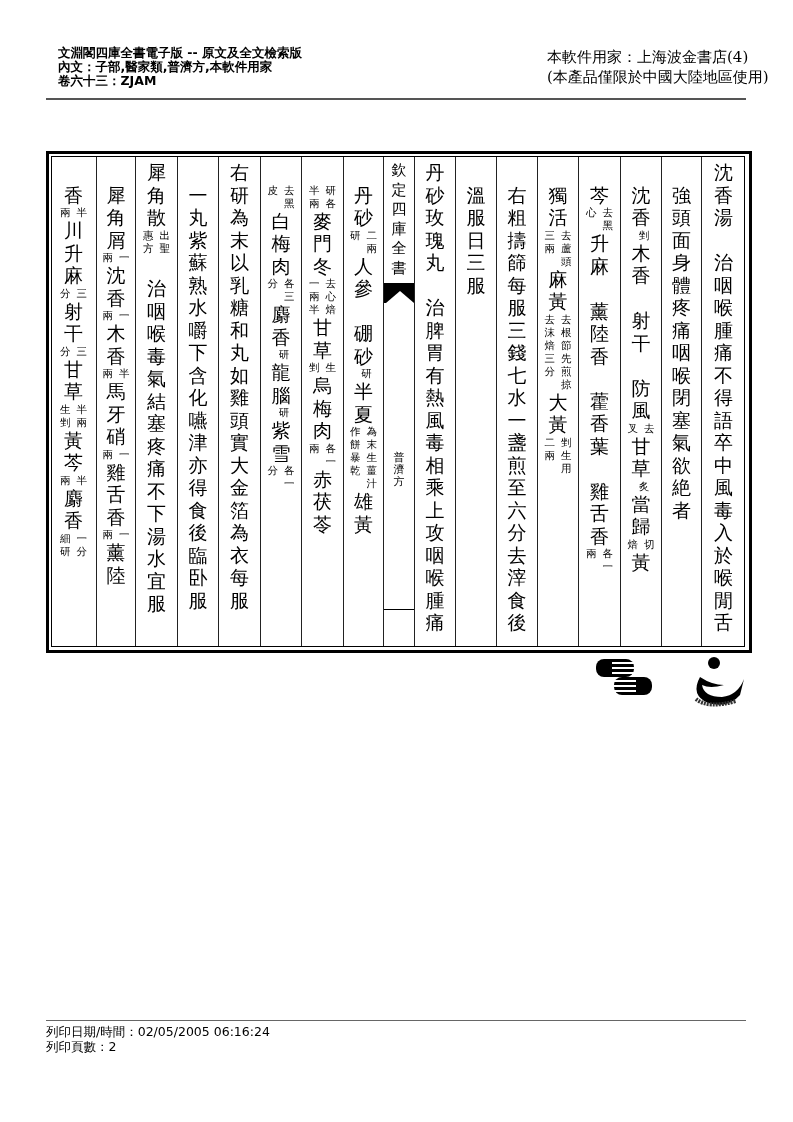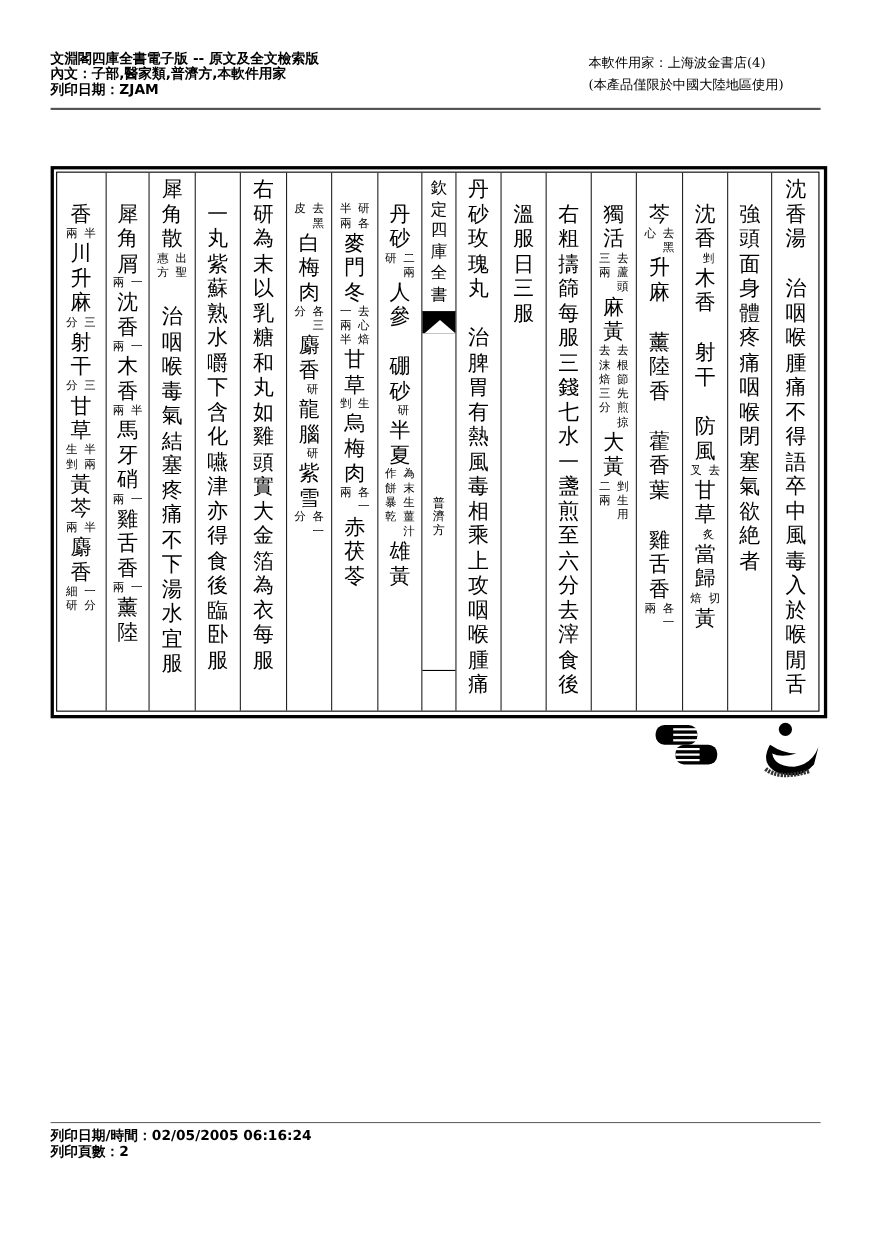--- a/index.html
+++ b/index.html
@@ -1,23 +1,23 @@
 <!DOCTYPE html>
 <html><head>
 <meta charset="utf-8">
 <style>
   html, body { margin:0; padding:0; background:#ffffff; }
   body { width:793px; height:1122px; position:relative; overflow:hidden; font-family:"DejaVu Sans", sans-serif; color:#000; }
-  .hdr { position:absolute; font-weight:bold; font-size:12.5px; line-height:14px; white-space:nowrap; }
+  .hdr { position:absolute; font-weight:bold; font-size:12.5px; line-height:14px; white-space:nowrap;margin-left:12px; }
   .hdr-left { left:46px; top:46px; }
-  .hdr-right { left:535px; top:47px; font-weight:normal; font-size:12px; line-height:20px; font-family:"DejaVu Serif", serif; }
+  .hdr-right { left:535px; top:47px; font-weight:normal; font-size:15px; line-height:20px; font-family:"DejaVu Serif", serif; }
   .rule { position:absolute; left:46px; width:700px; height:2px; background:#555; }
   .rule-top { top:98px; }
   .rule-bot { top:1020px; height:1px; background:#666; }
-  .ftr { position:absolute; left:46px; top:1024px; font-weight:bold; font-size:12.5px; line-height:15px; white-space:nowrap; }
+  .ftr { position:absolute; left:46px; top:1024px; font-weight:normal; font-size:12.5px; line-height:15px; white-space:nowrap; }
 
   .frame-outer { position:absolute; left:46px; top:151px; width:706px; height:502px; border:3px solid #000; box-sizing:border-box; }
   .frame-inner { position:absolute; left:51px; top:156px; width:694px; height:491px; border:1px solid #000; box-sizing:border-box; }
   .col { position:absolute; top:157px; height:489px; box-sizing:border-box; border-left:1px solid #222; }
   .col-inner { position:absolute; top:4px; left:0; right:0; display:flex; flex-direction:column; align-items:center; font-family:"DejaVu Serif", serif; }
   .ch { display:block; font-size:19px; line-height:22.5px; height:22.5px; text-align:center; width:100%; }
   .gap { height:22.5px; }
   .note { display:flex; flex-direction:row-reverse; justify-content:center; gap:6px; width:100%; }
   .note .nc { display:flex; flex-direction:column; align-items:center; }
   .note .nc span { font-size:10.5px; line-height:13px; height:13px; }
@@ -32,21 +32,21 @@
   .logo { position:absolute; top:655px; }
   .logo-s { left:594px; width:60px; height:45px; }
   .logo-c { left:688px; width:60px; height:55px; }
 </style>
 </head>
 <body>
 
 <div class="hdr hdr-left">
   <div>文淵閣四庫全書電子版 -- 原文及全文檢索版</div>
   <div>內文：子部,醫家類,普濟方,本軟件用家</div>
-  <div>列印日期：ZJAM</div>
+  <div>卷六十三：ZJAM</div>
 </div>
 <div class="hdr hdr-right">
   <div>本軟件用家：上海波金書店(4)</div>
   <div>(本產品僅限於中國大陸地區使用)</div>
 </div>
 <div class="rule rule-top"></div>
 
 <div class="frame-outer"></div>
 <div class="frame-inner"></div>
 

